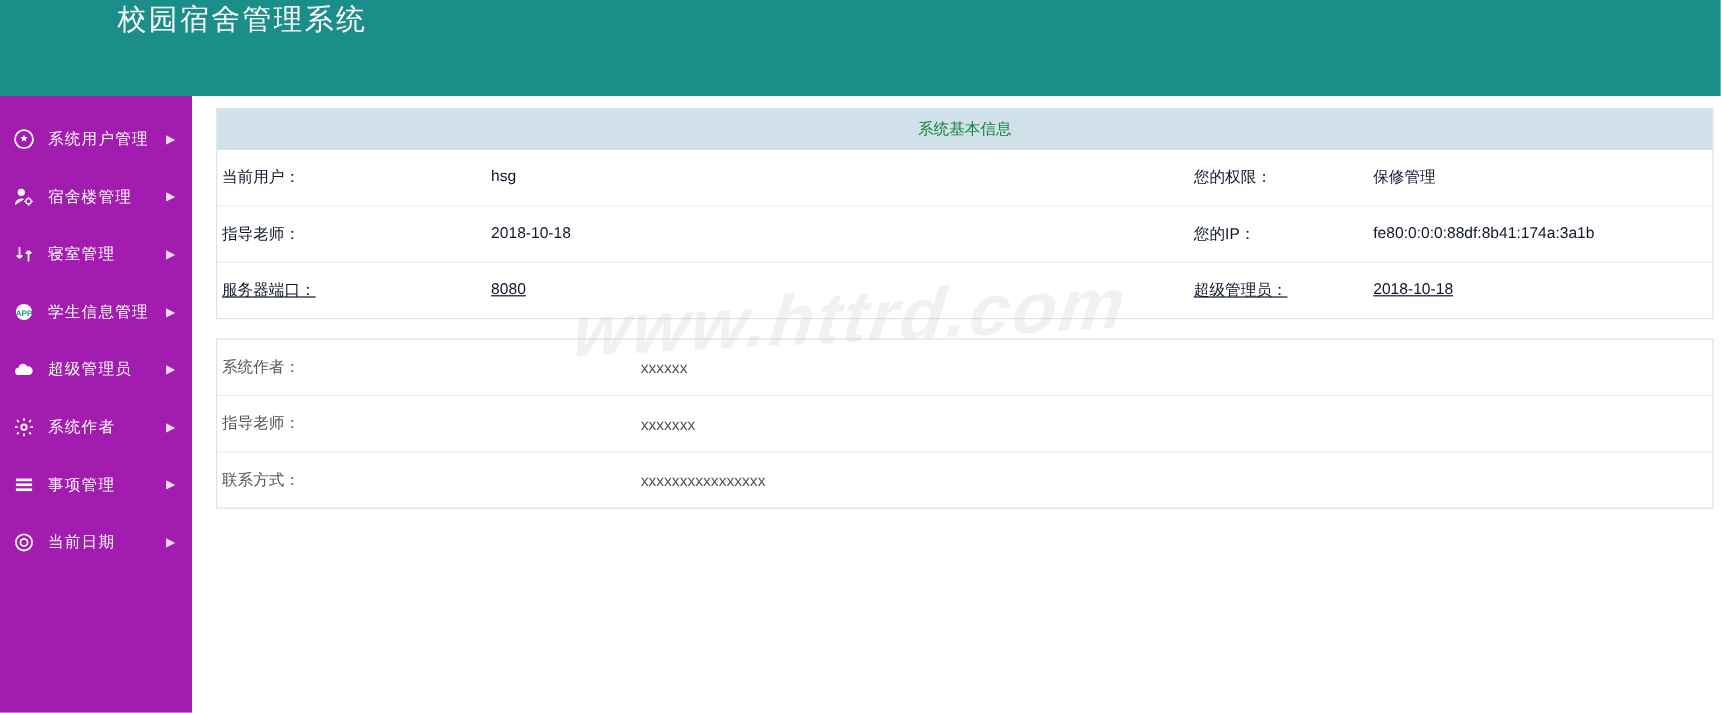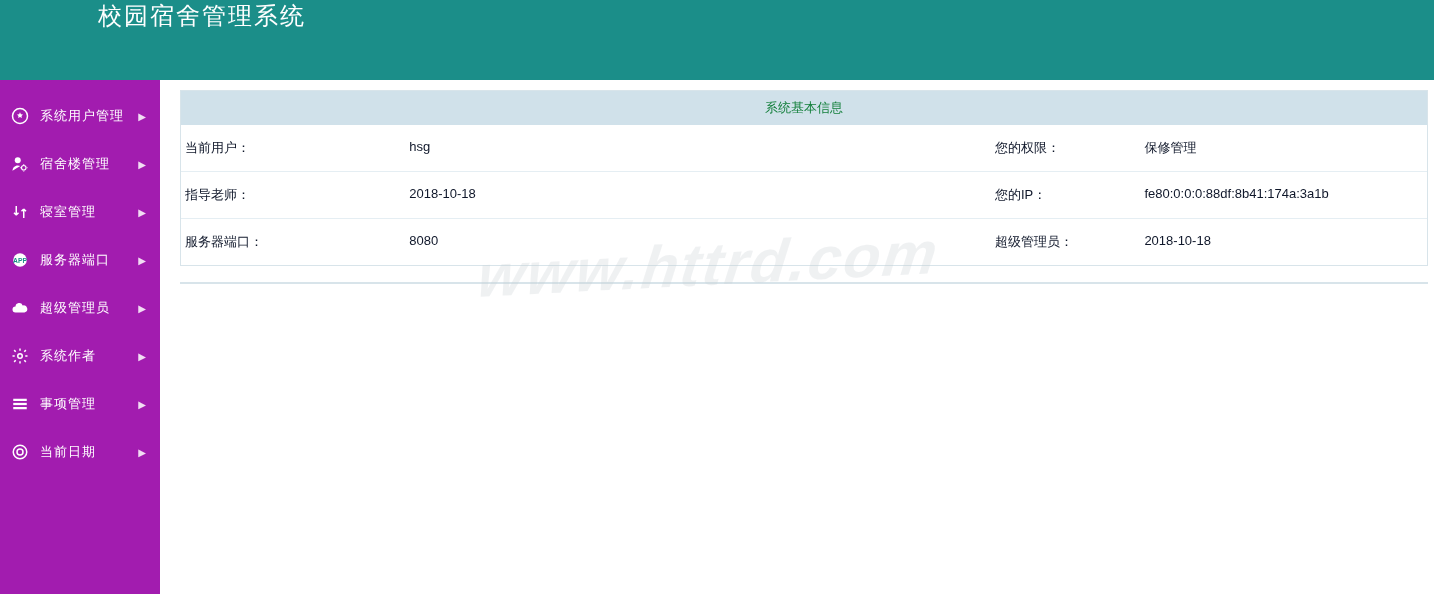--- a/index.html
+++ b/index.html
@@ -10,21 +10,21 @@
 .sidebar { width:160px; background:#a21caf; padding-top:12px; }
 .side-item { height:48px; display:flex; align-items:center; padding:0 14px 0 10px; color:#fff; font-size:13px; cursor:pointer; }
 .side-item .ico { width:20px; height:20px; display:flex; align-items:center; justify-content:center; margin-right:10px; }
 .side-item .lbl { flex:1; letter-spacing:1px; }
 .side-item .chev { font-size:10px; opacity:.85; }
 .main { flex:1; background:#fff; padding:10px 6px 0 20px; overflow:auto; }
 .panel { border:1px solid #d8e4ea; margin-bottom:16px; }
 .panel-head { background:#d0e1ea; text-align:center; padding:8px 0; color:#15803d; font-size:13px; }
 .info-table { width:100%; border-collapse:collapse; table-layout:fixed; }
 .info-table td { padding:14px 8px 14px 4px; border-bottom:1px solid #e5eef3; font-size:13px; color:#0f172a; vertical-align:top; }
-.info-table tr:last-child td { border-bottom:none; }
+.info-table tr:last-child td { border-bottom:none;text-decoration:underline; }
 .c-label { width:18%; }
 .c-val1 { width:47%; }
 .c-label2 { width:12%; }
 .c-val2 { width:23%; }
 .info-table2 { width:100%; border-collapse:collapse; }
 .info-table2 td { padding:14px 8px 14px 4px; border-bottom:1px solid #e5eef3; font-size:13px; color:#555; }
 .info-table2 tr:last-child td { border-bottom:none; }
 .c2-label { width:28%; }
 .watermark { position:absolute; left:480px; top:230px; pointer-events:none; opacity:.28; font-size:60px; font-weight:700; font-style:italic; color:#c9cfd4; transform:skewX(-10deg) rotate(-3deg); letter-spacing:2px; font-family:Arial,sans-serif; z-index:5; }
 svg { display:block; }
@@ -73,21 +73,21 @@
       <span class="chev">▶</span>
     </div>
 
     <div class="side-item">
       <span class="ico">
         <svg width="18" height="18" viewBox="0 0 24 24" fill="#fff">
             <circle cx="12" cy="12" r="9"></circle>
             <text x="12" y="16" text-anchor="middle" font-size="9" fill="#1b8e89" font-weight="bold">APP</text>
           </svg>
       </span>
-      <span class="lbl">服务器端口</span>
+      <span class="lbl">学生信息管理</span>
       <span class="chev">▶</span>
     </div>
 
     <div class="side-item">
       <span class="ico">
         <svg width="18" height="18" viewBox="0 0 24 24" fill="#fff">
             <path d="M6 18a4 4 0 010-8 5 5 0 019.6-1.5A4 4 0 0118 18H6z"></path>
           </svg>
       </span>
       <span class="lbl">超级管理员</span>
@@ -152,18 +152,34 @@
           <td class="c-label">服务器端口：</td>
           <td class="c-val1">8080</td>
           <td class="c-label2">超级管理员：</td>
           <td class="c-val2">2018-10-18</td>
         </tr>
       </tbody>
         </table>
     </div>
 
     <div class="panel">
+      <table class="info-table2">
+        <tbody>
+            <tr>
+          <td class="c2-label">系统作者：</td>
+          <td>xxxxxx</td>
+        </tr>
+        <tr>
+          <td class="c2-label">指导老师：</td>
+          <td>xxxxxxx</td>
+        </tr>
+        <tr>
+          <td class="c2-label">联系方式：</td>
+          <td>xxxxxxxxxxxxxxxx</td>
+        </tr>
+      </tbody>
+        </table>
     </div>
 
   </main>
 </div>
 
 <div class="watermark">www.httrd.com</div>
 
 </body></html>

